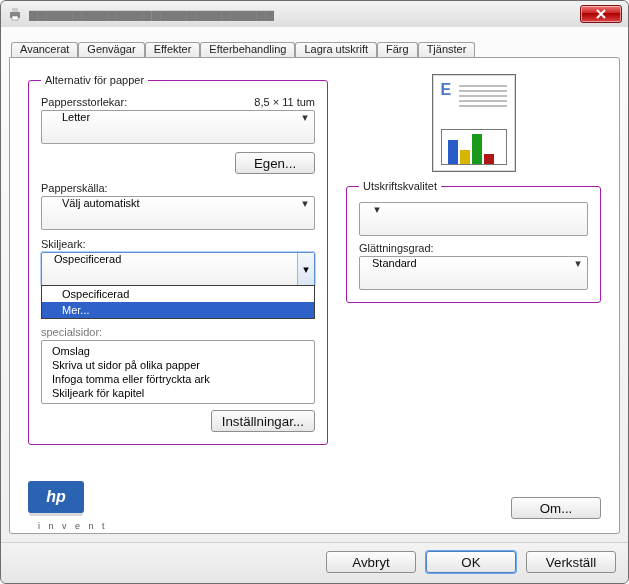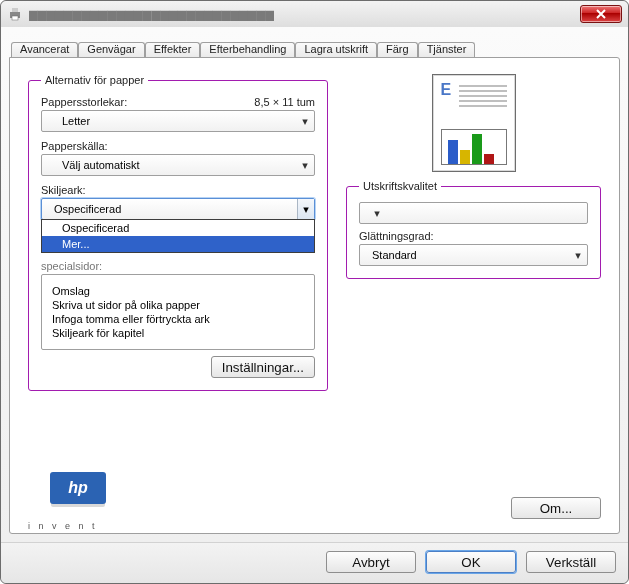--- a/index.html
+++ b/index.html
@@ -110,26 +110,26 @@
     margin: 0 0 10px 0;
   }
   fieldset.group > legend {
     padding: 0 4px;
     color: #222;
   }
   .label { color:#222; margin-bottom:2px; }
   .size-hint { float:right; color:#222; }
   .combo {
     width: 100%;
-    height: 22px;
+    height: 34px;
     border: 1px solid #9f9f9f;
     border-radius: 2px;
     background: linear-gradient(#fff,#f1f1f1);
     display: flex;
-    align-items: center;
+    align-items: flex-start;
     padding: 0 4px 0 20px;
     position: relative;
     margin-bottom: 8px;
     cursor: default;
   }
   .combo .val { flex:1; color:#000; }
   .combo .arrow {
     width: 10px; text-align:center; color:#333;
   }
   .combo.open { border-color:#5a8fd6; box-shadow: 0 0 0 1px #b7d4f5; }
@@ -151,21 +151,21 @@
     color:#111;
     cursor: default;
     display:inline-flex; align-items:center; justify-content:center;
   }
   .btn.small { min-width: 80px; }
   .row-right { text-align: right; margin-top: 4px; }
   .listbox {
     border: 1px solid #9f9f9f;
     border-radius: 2px;
     background:#fff;
-    padding: 9px 10px;
+    padding: 3px 10px;
     margin-top: 2px;
     color:#000;
   }
   .listbox div { padding: 1px 0; }
   .special-label { margin-top: 2px; color:#777; }
 
   .dropdown-pop {
     position: absolute;
     left: 0; right: 0;
     top: 100%;
@@ -211,22 +211,22 @@
   }
   .preview-box .chart .b1{ left:6px; height:24px; background:#2a5cc9; }
   .preview-box .chart .b2{ left:18px; height:14px; background:#d7b500; }
   .preview-box .chart .b3{ left:30px; height:30px; background:#1a9a1a; }
   .preview-box .chart .b4{ left:42px; height:10px; background:#b01616; }
 
   .quality-group { margin-top: 130px; }
   .quality-group .combo { margin-bottom: 6px; }
 
   .logo-row {
-    position:absolute; left: 18px; bottom: 29px;
-    display:flex; align-items:center;margin-left:22px;
+    position:absolute; left: 18px; bottom: 20px;
+    display:flex; align-items:center;
   }
   .hp-logo {
     width: 56px; height: 32px;
     background:#2b63b3;
     border-radius:3px;
     display:flex; align-items:center; justify-content:center;
     color:#fff; font-style:italic; font-weight:bold; font-size:16px;
     box-shadow: 0 4px 0 -1px rgba(0,0,0,0.15);
   }
 
@@ -286,20 +286,23 @@
             <legend>Alternativ för papper</legend>
 
             <div class="label">
               <span>Pappersstorlekar:</span>
               <span class="size-hint">8,5 × 11 tum</span>
             </div>
             <div class="combo">
               <span class="val">Letter</span>
               <span class="arrow">▾</span>
             </div>
+            <div class="row-right">
+              <button class="btn small">Egen...</button>
+            </div>
 
             <div class="label" style="margin-top:8px;">Papperskälla:</div>
             <div class="combo">
               <span class="val">Välj automatiskt</span>
               <span class="arrow">▾</span>
             </div>
 
             <div class="label">Skiljeark:</div>
             <div class="pt-wrap">
               <div class="combo open nopad" style="margin-bottom:0;">
@@ -356,21 +359,21 @@
               <span class="val">Standard</span>
               <span class="arrow">▾</span>
             </div>
           </fieldset>
         </div>
       </div>
 
       <div class="logo-row">
         <div class="hp-logo">hp</div>
       </div>
-      <div style="position:absolute; left:18px; bottom:2px; font-size:9px; letter-spacing:3px; color:#555;">i n v e n t</div>
+      <div style="position:absolute; left:28px; bottom:2px; font-size:9px; letter-spacing:3px; color:#555;">i n v e n t</div>
 
       <div class="btns-bottom-inner">
         <button class="btn">Om...</button>
       </div>
     </div>
   </div>
 
   <div class="dlg-buttons">
     <button class="btn">Avbryt</button>
     <button class="btn default">OK</button>

